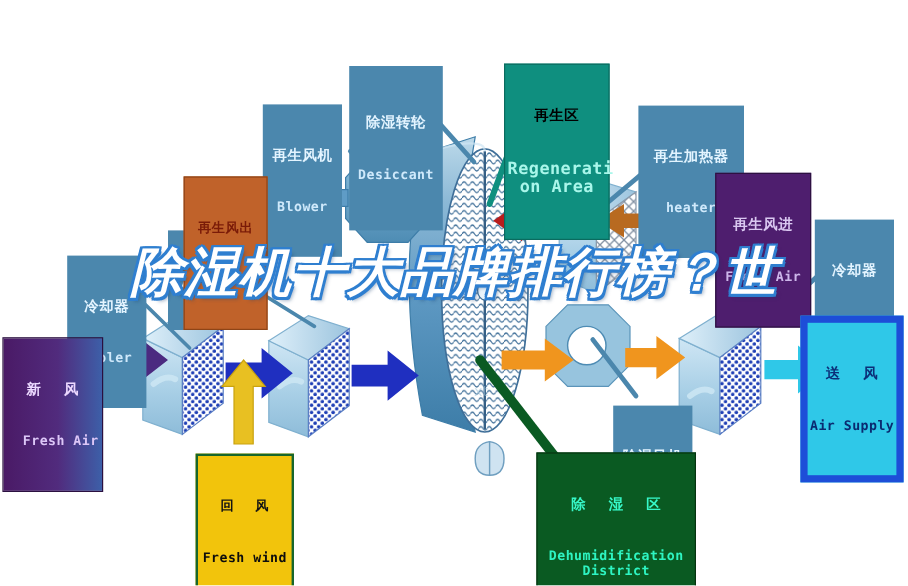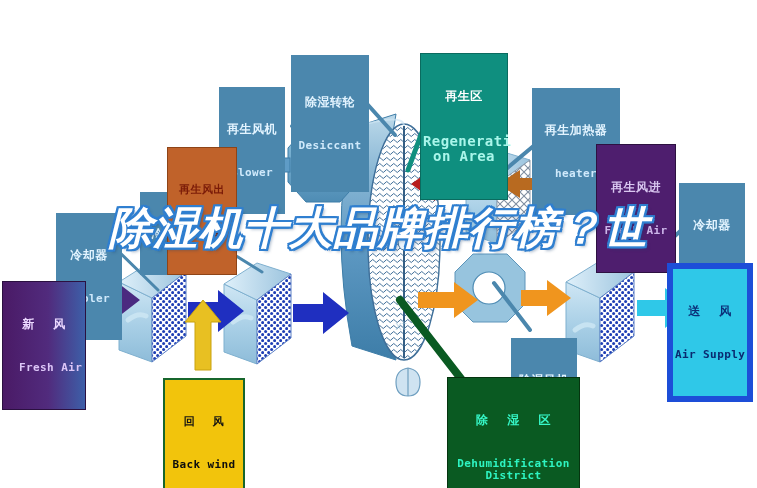--- a/index.html
+++ b/index.html
@@ -21,21 +21,21 @@
   .blue .cn{color:#e3f4ff;font-size:12px;}
   .blue .en{color:#cfe9fb;font-size:11px;}
 
   
   .orange{background:#c0622a;border:1px solid #8e4417;}
   .orange .cn{color:#7a1b08;font-size:11px;}
   .orange .en{color:#6d1604;font-size:11px;}
 
   
   .teal{background:#0f8f7f;border:1px solid #0a6b5f;}
-  .teal .cn{color:#ffffff;font-size:12px;}
+  .teal .cn{color:#000000;font-size:12px;}
   .teal .en{color:#a9f6ea;font-size:14px;}
 
   
   .purple{background:#4e1e6e;border:1px solid #2d1141;}
   .purple .cn{color:#d9c7f0;font-size:12px;}
   .purple .en{color:#cdb7ea;font-size:11px;}
 
   
   .purple2{background:linear-gradient(90deg,#4a1a66 0%,#512b7d 55%,#3d5fa8 100%);
            border:1px solid #2b1040;}
@@ -248,21 +248,21 @@
     <span class="cn">再生区</span>
     <span class="en">Regenerati
 on Area</span>
   </div>
 
   <div class="lbl blue" style="left:532px;top:88px;width:88px;padding:3px 2px;">
     <span class="cn">再生加热器</span>
     <span class="en">heater</span>
   </div>
 
-  <div class="lbl orange" style="left:167px;top:147px;width:70px;padding:3px 2px;">
+  <div class="lbl orange" style="left:153px;top:147px;width:70px;padding:3px 2px;">
     <span class="cn">再生风出</span>
     <span class="en">Exhaust</span>
   </div>
 
   <div class="lbl purple" style="left:596px;top:144px;width:80px;padding:3px 2px;">
     <span class="cn">再生风进</span>
     <span class="en">Fresh Air</span>
   </div>
 
   <div class="lbl blue" style="left:679px;top:183px;width:66px;padding:3px 2px;">
@@ -279,21 +279,21 @@
     <span class="cn">冷却器</span>
   </div>
 
   <div class="lbl purple2" style="left:2px;top:281px;width:84px;padding:3px 16px;">
     <span class="cn">新    风</span>
     <span class="en">Fresh Air</span>
   </div>
 
   <div class="lbl yellow" style="left:163px;top:378px;width:82px;padding:3px 2px;">
     <span class="cn">回    风</span>
-    <span class="en">Back wind</span>
+    <span class="en">Fresh wind</span>
   </div>
 
   <div class="lbl blue" style="left:511px;top:338px;width:66px;padding:3px 2px;">
     <span class="cn">除湿风机</span>
     <span class="en">Blower</span>
   </div>
 
   <div class="lbl dgreen" style="left:447px;top:377px;width:133px;padding:3px 2px;">
     <span class="cn">除    湿    区</span>
     <span class="en">Dehumidification

